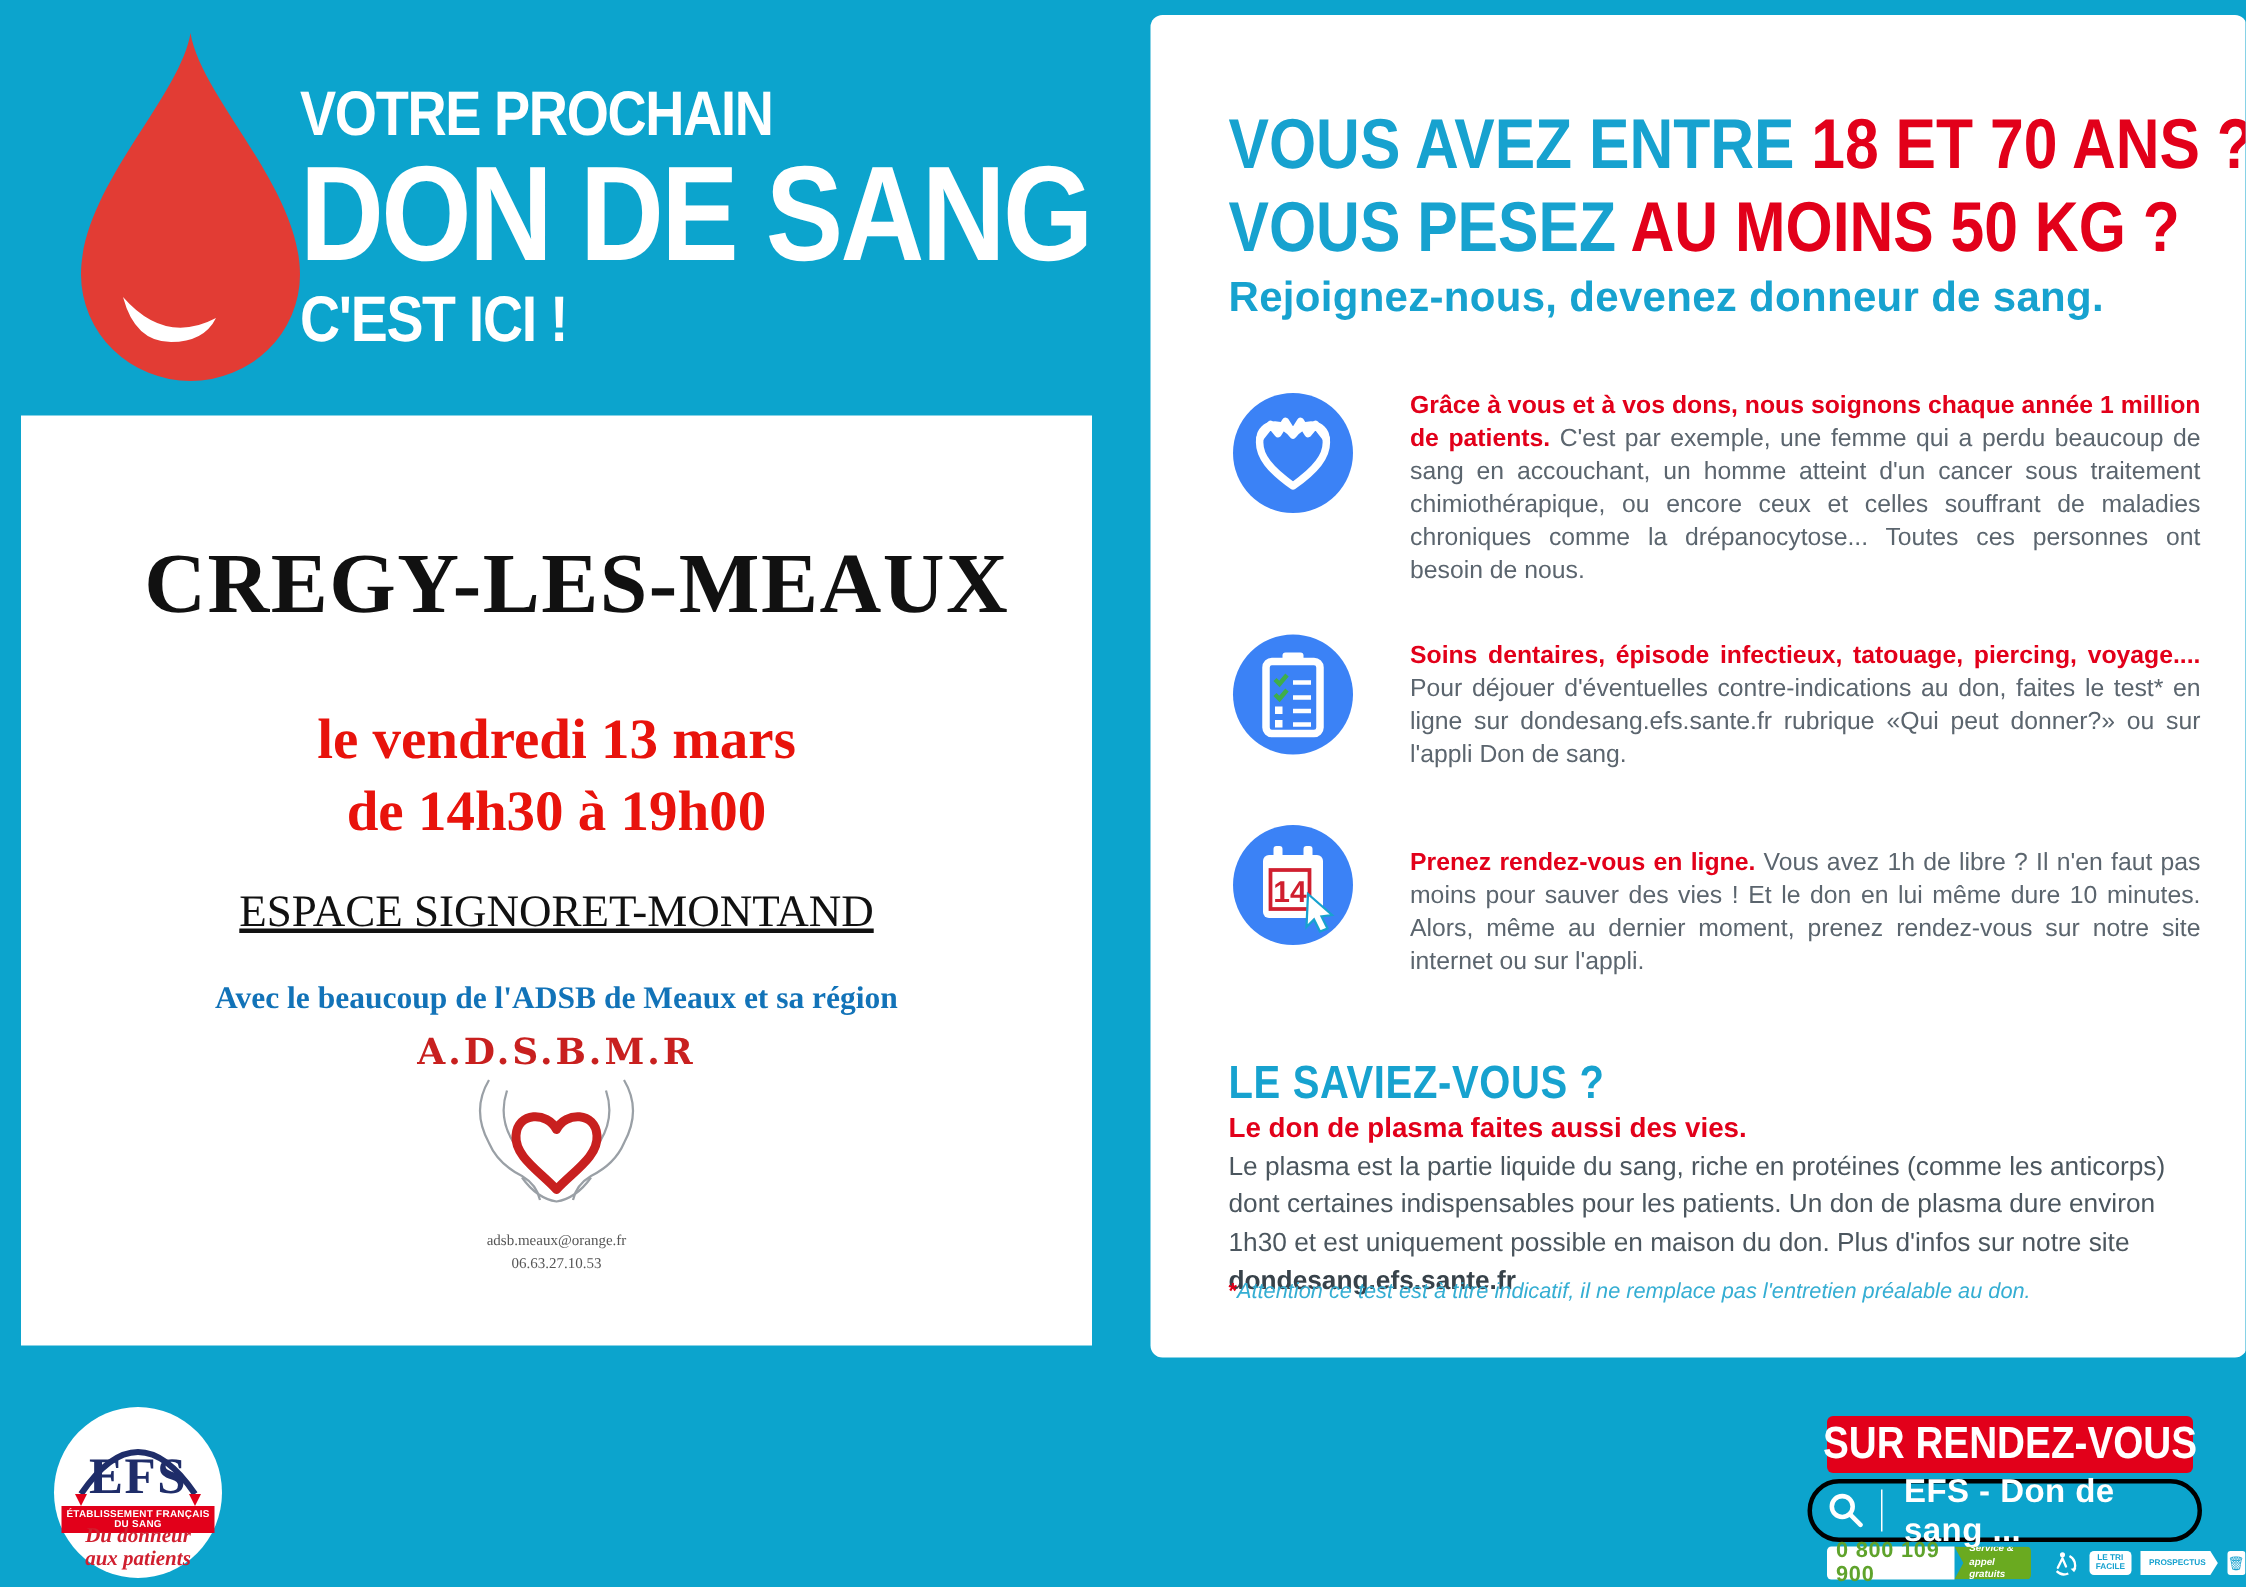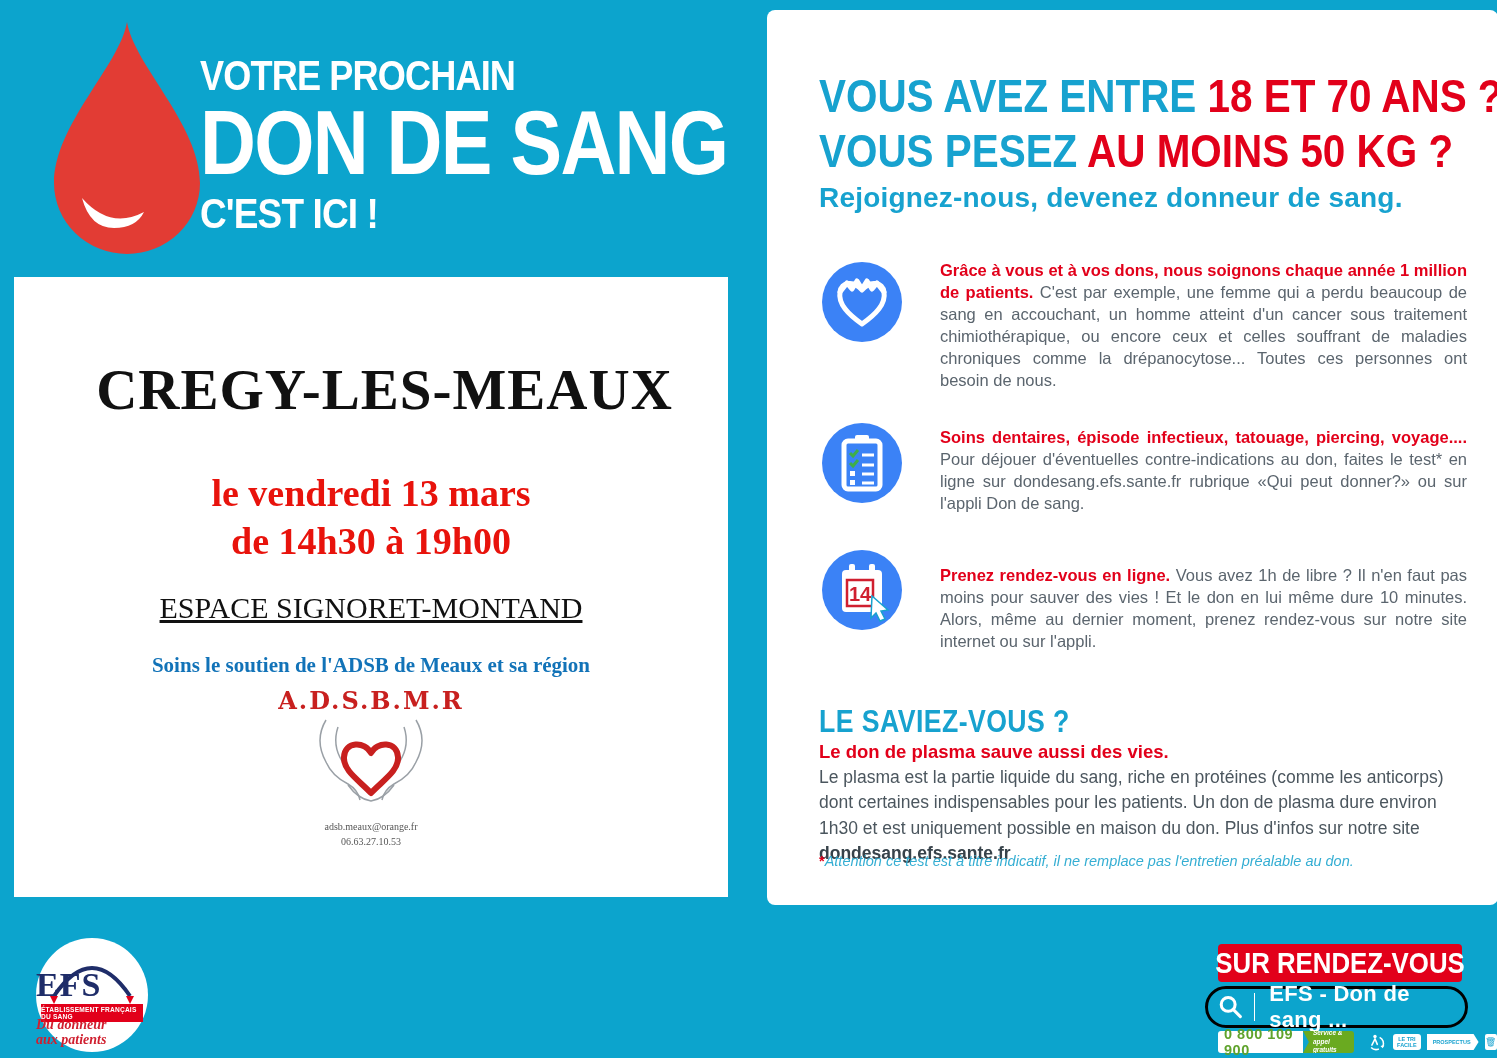--- a/index.html
+++ b/index.html
@@ -19,21 +19,21 @@
   .event-city { margin-top:80px; font-size:57px; font-weight:bold; color:#111; letter-spacing:1px;margin-left:27px; }
   .event-date { margin-top:48px; font-size:38px; font-weight:bold; color:#e8130c; line-height:1.25; }
   .event-venue { margin-top:26px; font-size:30px; color:#111; text-decoration:underline; }
   .event-street { margin-top:4px; font-size:28px; font-style:italic; color:#111; }
   .event-support { margin-top:28px; font-size:21px; font-weight:bold; color:#1273b8; font-family:"Liberation Serif", serif; }
   .adsb { margin-top:8px; }
   .adsb-name { font-size:24px; color:#c8201f; font-weight:bold; letter-spacing:2px; font-family:"DejaVu Serif", serif; }
   .adsb-contact { font-size:10px; color:#555; line-height:1.5; }
 
   
-  .efs-logo { left:36px; top:938px; width:112px; height:114px; background:#fff; border-radius:50%; }
+  .efs-logo { left:36px; top:938px; width:112px; height:114px; background:#fff; border-radius:50%; text-align:center; }
   .efs-acronym { position:absolute; left:0; right:0; top:28px; font-family:"Liberation Serif", serif; font-weight:bold; font-size:34px; color:#1f2d69; letter-spacing:1px; }
   .efs-banner { position:absolute; left:5px; right:5px; top:66px; background:#e2001a; color:#fff; font-size:6.6px; font-weight:bold; padding:2px 0; letter-spacing:.2px; }
   .efs-slogan { position:absolute; left:0; right:0; top:80px; font-family:"Liberation Serif", serif; font-style:italic; font-weight:bold; color:#d01f2f; font-size:14px; line-height:1.05; }
 
   
   .right-panel { left:757px; top:10px; width:731px; height:895px; background:#fff; border-radius:8px;margin-left:10px; }
   .rp { position:absolute; }
   .headline { left:52px; font-size:47px; }
   .headline .blue { color:#17a2cf; } .headline .red { color:#e2001a; }
   .h1 { top:58px; } .h2 { top:113px; }
@@ -81,21 +81,21 @@
   <div class="cond brand-l3">C'EST ICI !</div>
 </div>
 
 <div class="abs event-card">
   <div class="event-city">CREGY-LES-MEAUX</div>
   <div class="event-date">
     <div>le vendredi 13 mars</div>
     <div>de 14h30 à 19h00</div>
   </div>
   <div class="event-venue">ESPACE SIGNORET-MONTAND</div>
-  <div class="event-support">Soins le soutien de l'ADSB de Meaux et sa région</div>
+  <div class="event-support">Avec le beaucoup de l'ADSB de Meaux et sa région</div>
   <div class="adsb">
     <div class="adsb-name">A.D.S.B.M.R</div>
     <svg width="150" height="100" viewBox="0 0 150 100">
       <g fill="none" stroke="#9aa0a6" stroke-width="1.5">
         <path d="M30 5 q-12 20 0 42 q6 14 22 22 q10 6 12 16"></path>
         <path d="M120 5 q12 20 0 42 q-6 14 -22 22 q-10 6 -12 16"></path>
         <path d="M42 12 q-6 18 4 34 M108 12 q6 18 -4 34"></path>
         <path d="M52 70 q10 14 23 16 q13 -2 23 -16"></path>
       </g>
       <path d="M75 38 c -6 -12 -26 -12 -27 4 c -1 14 16 24 27 36 c 11 -12 28 -22 27 -36 c -1 -16 -21 -16 -27 -4 Z" fill="none" stroke="#c8201f" stroke-width="6" stroke-linejoin="round"></path>
@@ -170,21 +170,21 @@
       <text x="38" y="51" text-anchor="middle" font-family="Liberation Sans, sans-serif" font-size="20" font-weight="bold" fill="#d01f2f">14</text>
       <path d="M50 46 l16 14 l-7 1 l4 8 l-5 2 l-4 -8 l-5 5 Z" fill="#fff" stroke="#17a2cf" stroke-width="1.5"></path>
     </svg>
   </div>
   <div class="rp item-text i3-text">
     <span class="lead">Prenez rendez-vous en ligne.</span>
     <span>Vous avez 1h de libre ? Il n'en faut pas moins pour sauver des vies ! Et le don en lui même dure 10 minutes. Alors, même au dernier moment, prenez rendez-vous sur notre site internet ou sur l'appli.</span>
   </div>
 
   <div class="rp dyk-title cond">LE SAVIEZ-VOUS ?</div>
-  <div class="rp dyk-lead">Le don de plasma sauve aussi des vies.</div>
+  <div class="rp dyk-lead">Le don de plasma faites aussi des vies.</div>
   <div class="rp dyk-body">
     <span>Le plasma est la partie liquide du sang, riche en protéines (comme les anticorps) dont certaines indispensables pour les patients. Un don de plasma dure environ 1h30 et est uniquement possible en maison du don. Plus d'infos sur notre site </span><b>dondesang.efs.sante.fr</b>
   </div>
   <div class="rp footnote">
     <span class="star">*</span><span>Attention ce test est à titre indicatif, il ne remplace pas l'entretien préalable au don.</span>
   </div>
 </div>
 
 <div class="abs cta-button">
   <span class="cond" style="transform-origin:center;">SUR RENDEZ-VOUS</span>

